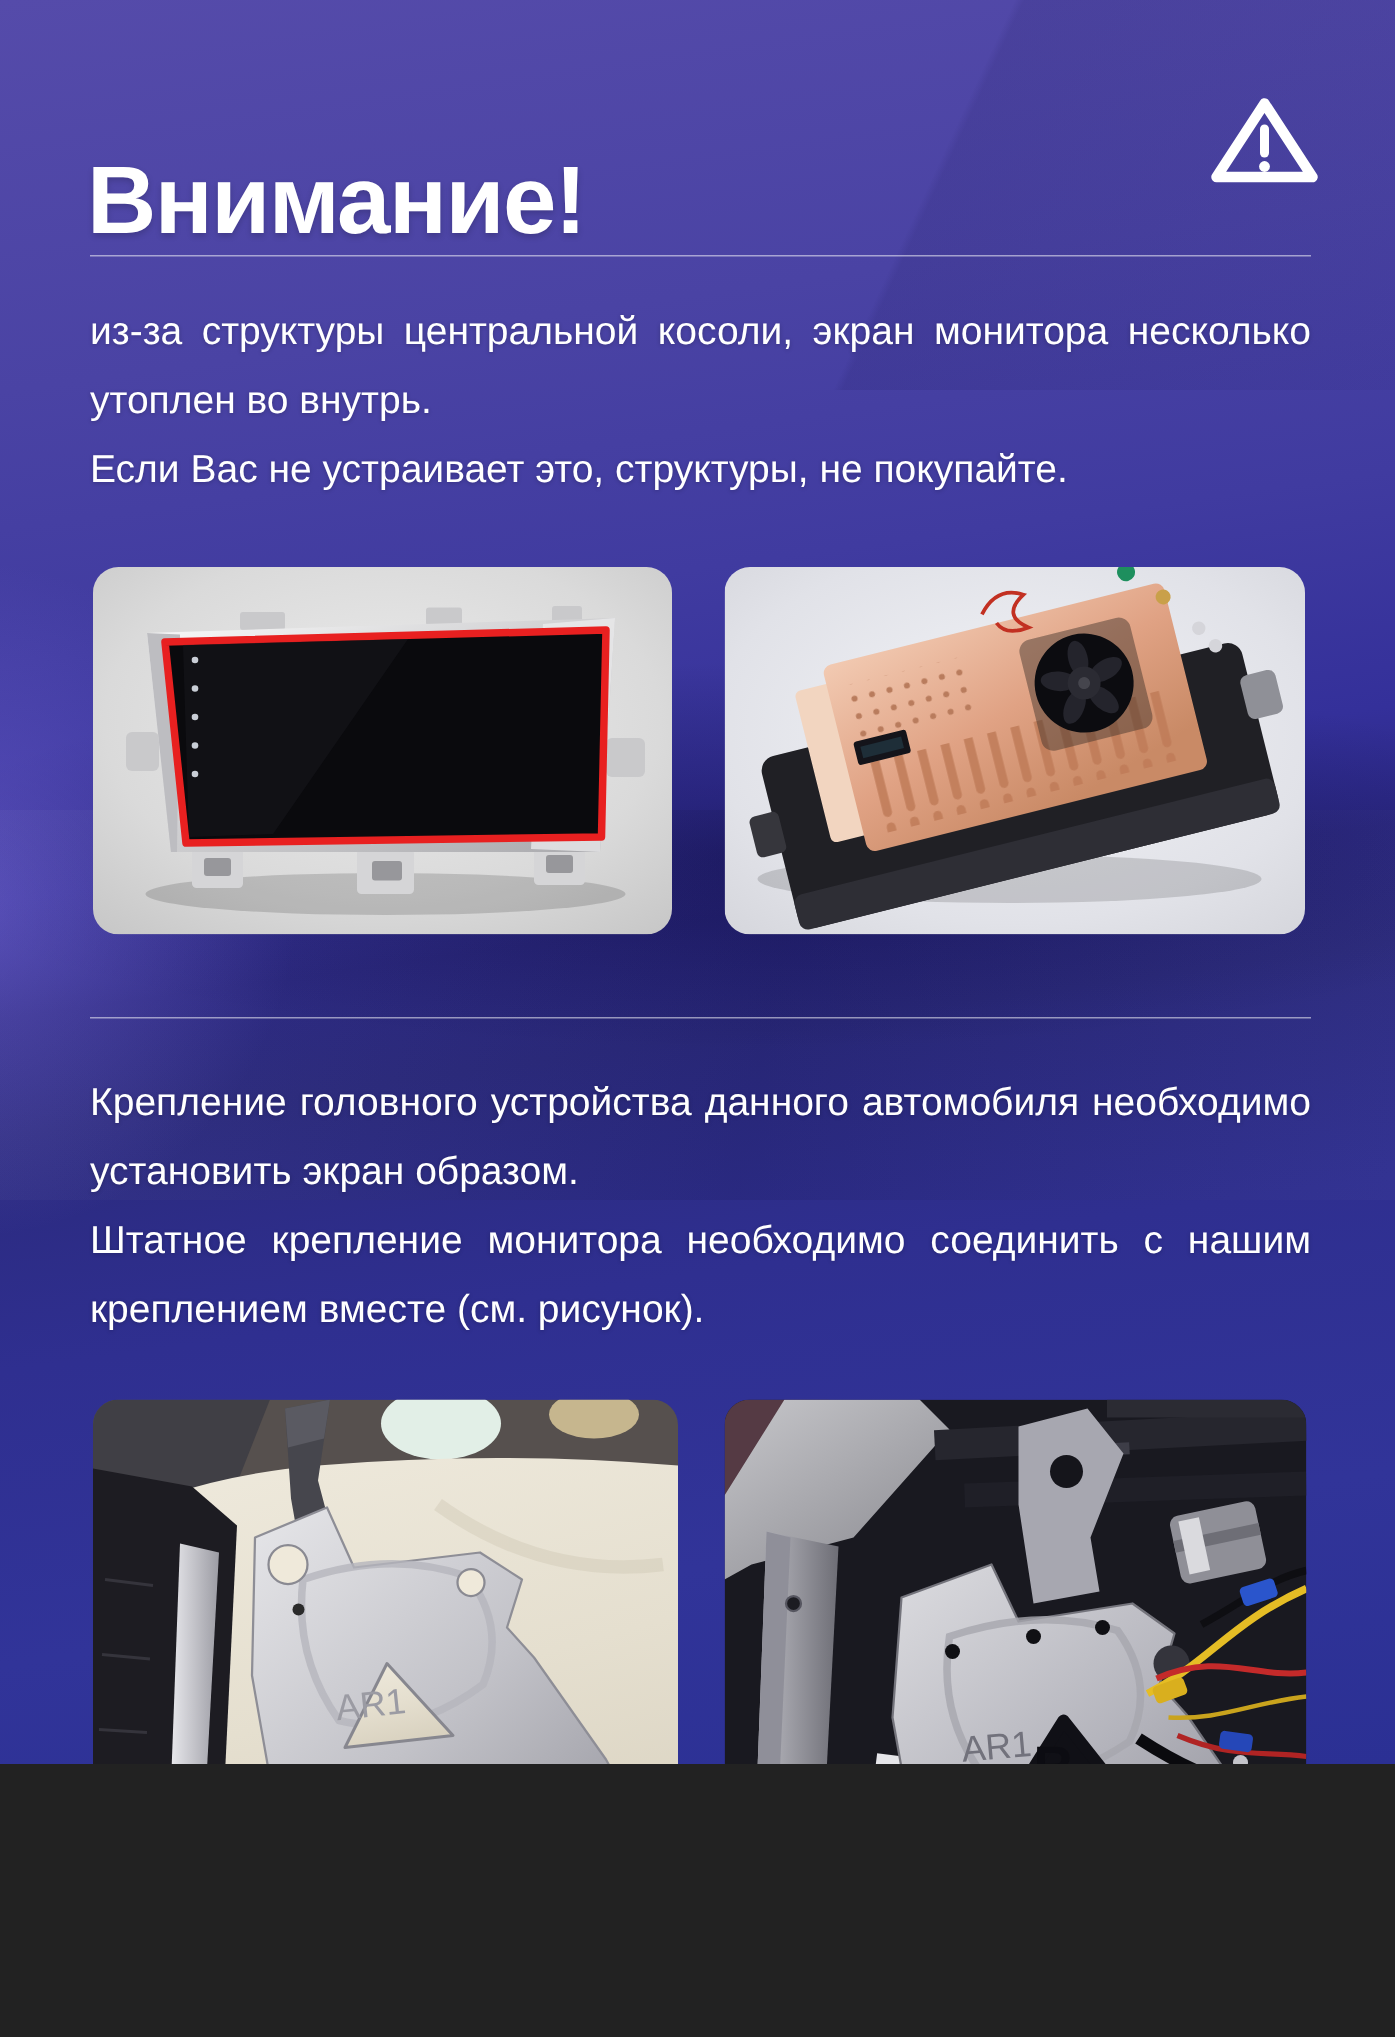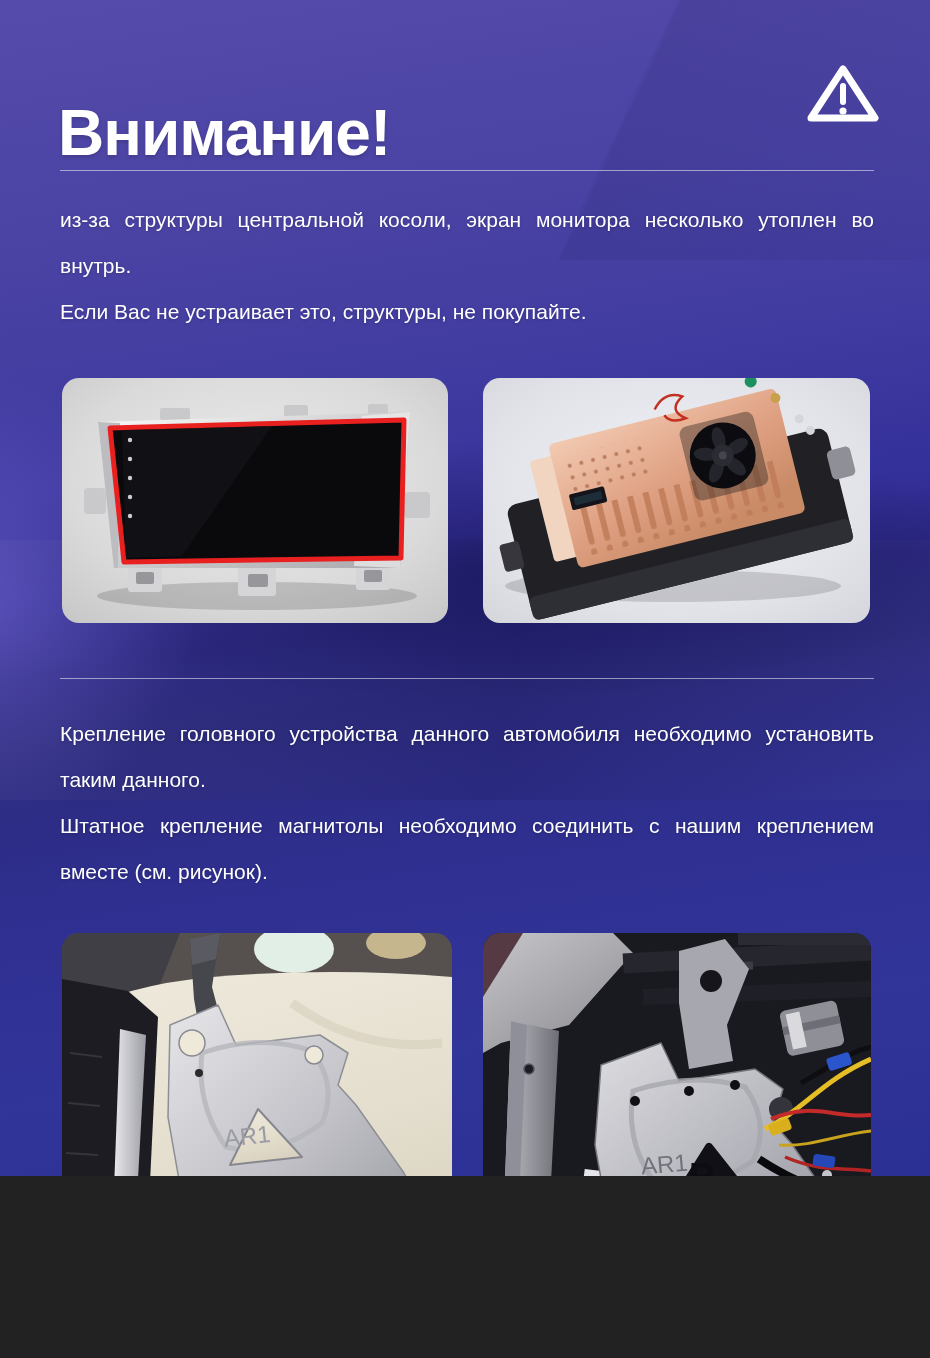--- a/index.html
+++ b/index.html
@@ -17,21 +17,21 @@
   .page-title{
     position:absolute;left:58px;top:54px;
     font-size:64px;font-weight:bold;letter-spacing:-1px;line-height:72px;
     text-shadow:0 2px 4px rgba(0,0,0,0.18);
   }
   .warn-icon{position:absolute;left:806px;top:62px;width:74px;height:64px;}
   .divider{position:absolute;left:60px;width:814px;height:1px;background:rgba(255,255,255,0.52);}
   .div1{top:170px;} .div2{top:678px;}
   .para-block{
     position:absolute;left:60px;width:814px;
-    font-size:21px;line-height:46px;text-align:justify;
+    font-size:26px;line-height:46px;text-align:justify;
     text-shadow:0 1px 3px rgba(0,0,0,0.22);
   }
   .para-block p{margin:0;}
   .pb1{top:197px;} .pb2{top:711px;}
   .photo{position:absolute;border-radius:17px;overflow:hidden;}
   .photo svg{display:block;width:100%;height:100%;}
   .ph1{left:62px;top:378px;width:386px;height:245px;}
   .ph2{left:483px;top:378px;width:387px;height:245px;}
   .ph3{left:62px;top:933px;width:390px;height:390px;}
   .ph4{left:483px;top:933px;width:388px;height:390px;}
@@ -159,22 +159,22 @@
         <circle cx="316" cy="48" r="5" fill="#c9a04a"></circle>
         <circle cx="334" cy="74" r="4.5" fill="#d5d5da"></circle>
           <circle cx="342" cy="88" r="4.5" fill="#d5d5da"></circle>
       </g>
     </svg>
   </div>
 
   <div class="divider div2"></div>
 
   <div class="para-block pb2">
-    <p>Крепление головного устройства данного автомобиля необходимо установить таким данного.</p>
-    <p>Штатное крепление магнитолы необходимо соединить с нашим креплением вместе (см. рисунок).</p>
+    <p>Крепление головного устройства данного автомобиля необходимо установить экран образом.</p>
+    <p>Штатное крепление монитора необходимо соединить с нашим креплением вместе (см. рисунок).</p>
   </div>
 
   <div class="photo ph3">
     <svg viewBox="0 0 390 390">
       <defs>
         <linearGradient id="fabric" x1="0" y1="0" x2="0.3" y2="1">
           <stop offset="0%" stop-color="#efeadd"></stop>
             <stop offset="55%" stop-color="#e5dfcf"></stop>
             <stop offset="100%" stop-color="#d9d2c0"></stop>
         </linearGradient>

